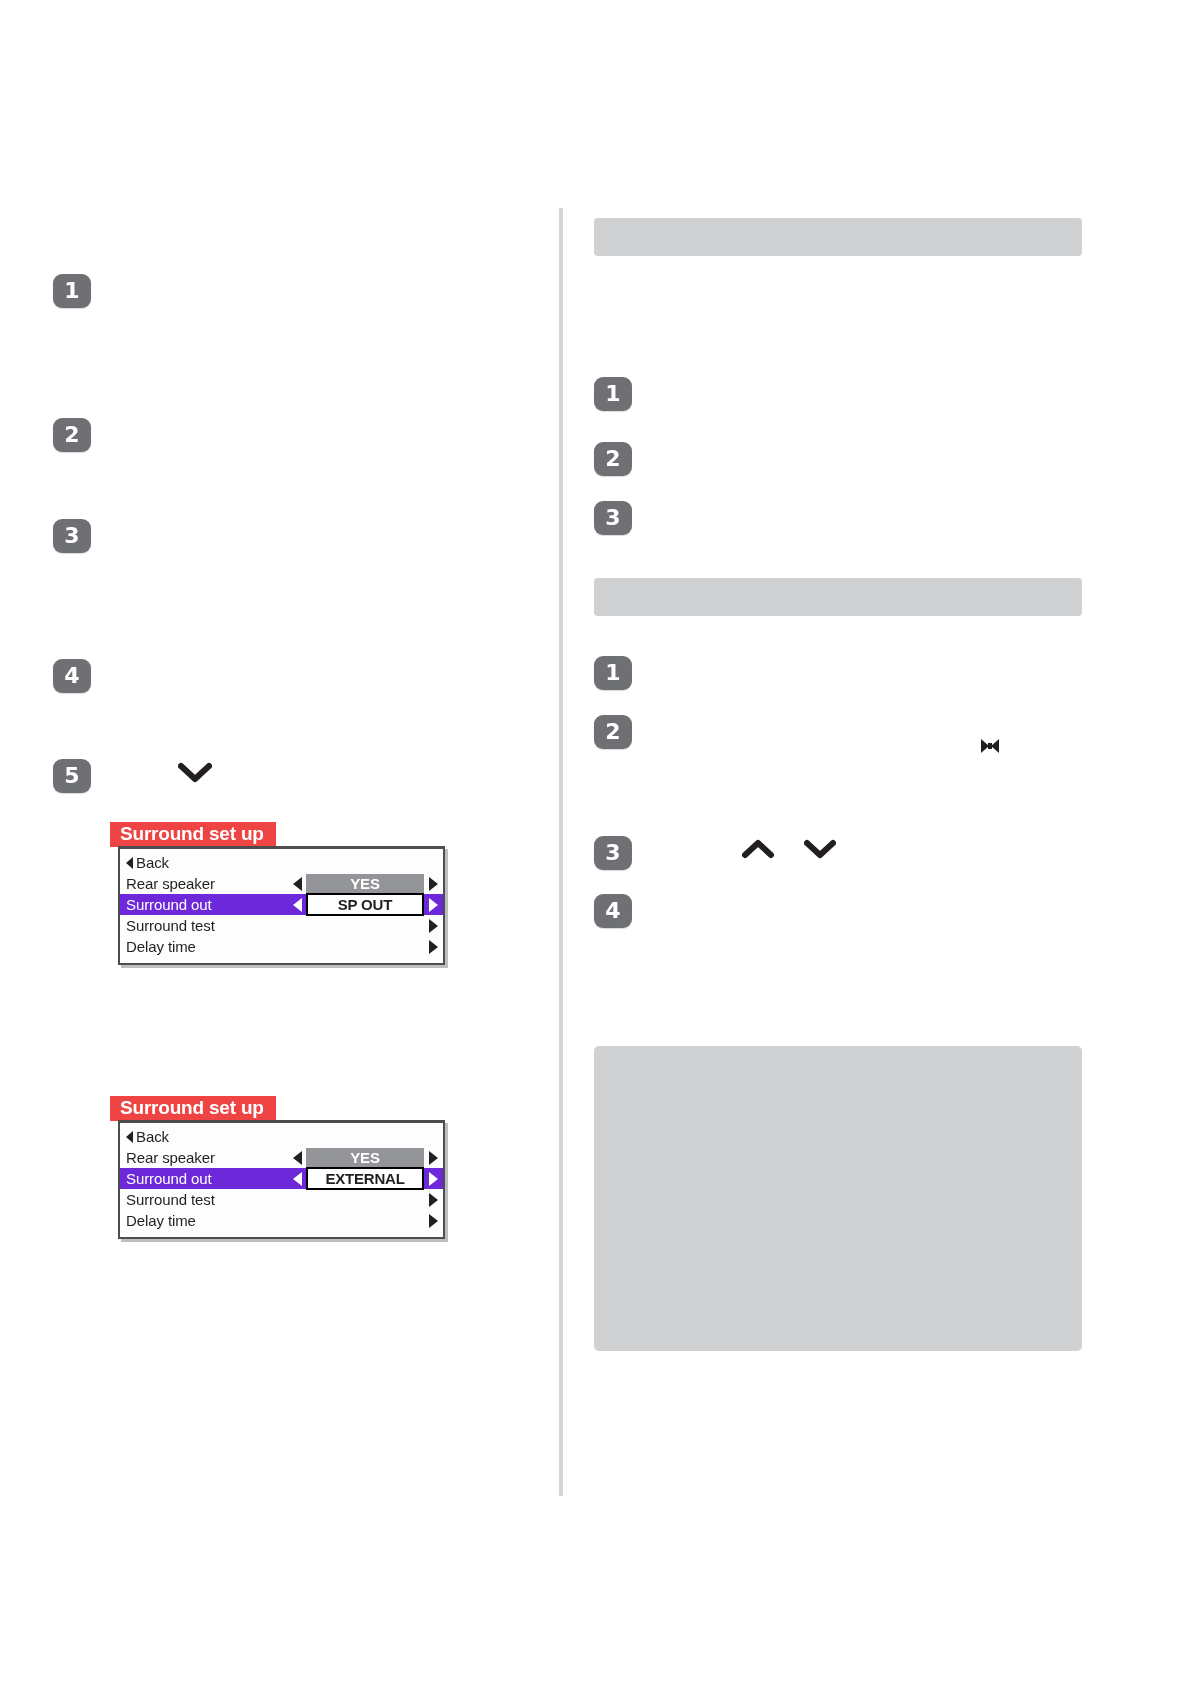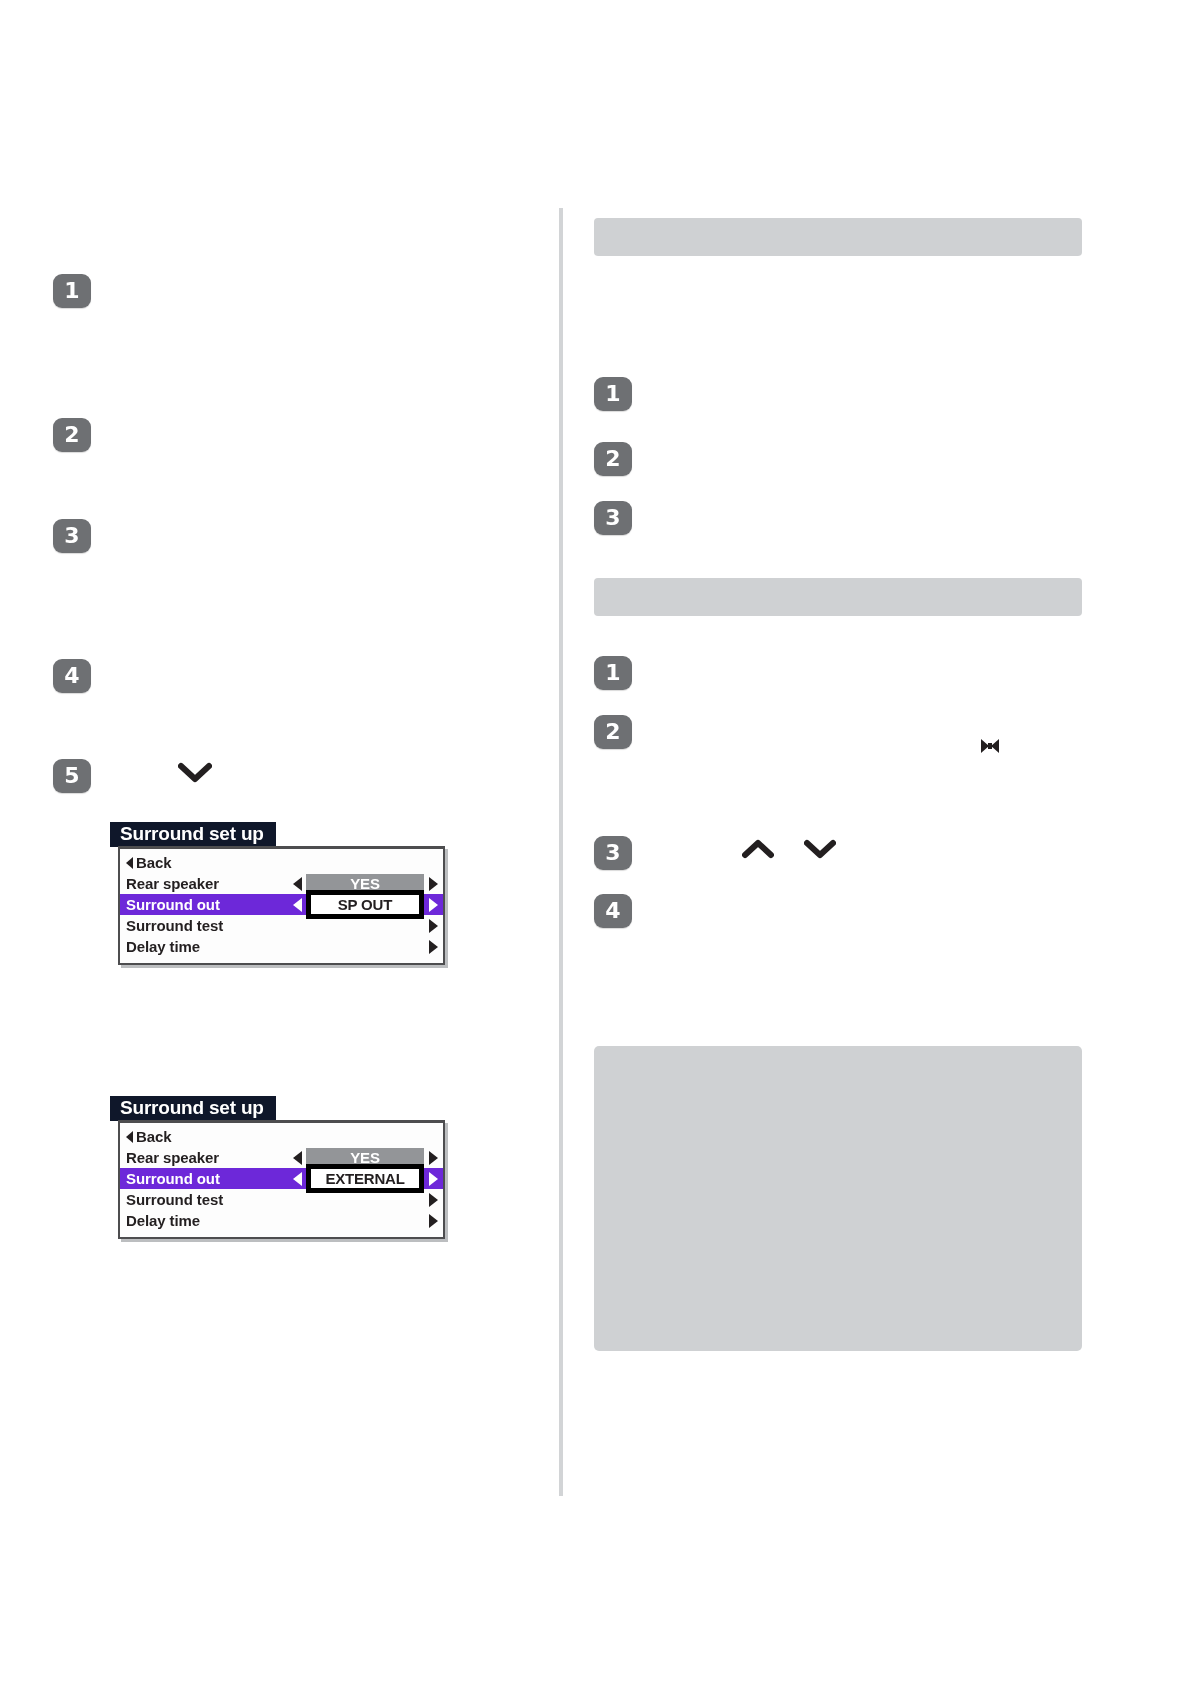--- a/index.html
+++ b/index.html
@@ -67,21 +67,21 @@
 
   
   .osd {
     position: absolute;
     width: 335px;
     font-family: "Liberation Sans", sans-serif;
   }
   .osd-title {
     position: relative;
     display: inline-block;
-    background: #0f172a;
+    background: #ef4444;
     color: #ffffff;
     font-size: 19px;
     font-weight: bold;
     padding: 1px 12px 2px 10px;
     letter-spacing: -0.2px;
     white-space: nowrap;
   }
   .osd-body {
     position: relative;
     margin-top: -1px;
@@ -100,21 +100,21 @@
     display: flex;
     align-items: center;
     padding-left: 6px;
     box-sizing: border-box;
   }
   .osd-row.sel {
     background: #6d28d9;
   }
   .osd-row .lbl {
     font-size: 15px;
-    font-weight: bold;
+    font-weight: normal;
     color: #231f20;
     white-space: nowrap;
     letter-spacing: -0.1px;
   }
   .osd-row.sel .lbl {
     color: #ffffff;
   }
   .osd-row .back-arrow {
     display: inline-block;
     width: 0; height: 0;
@@ -145,21 +145,21 @@
     box-sizing: border-box;
     padding: 1px 0;
   }
   .osd-row .value.inv {
     background: #939598;
     color: #ffffff;
   }
   .osd-row .value.plain {
     background: #ffffff;
     color: #231f20;
-    border: 5px solid #000000;
+    border: 2px solid #000000;
   }
   .osd-row .right-caret {
     width: 0; height: 0;
     border-top: 7px solid transparent;
     border-bottom: 7px solid transparent;
     border-left: 9px solid #231f20;
     margin-left: 5px;
     margin-right: 5px;
     flex: 0 0 auto;
   }

